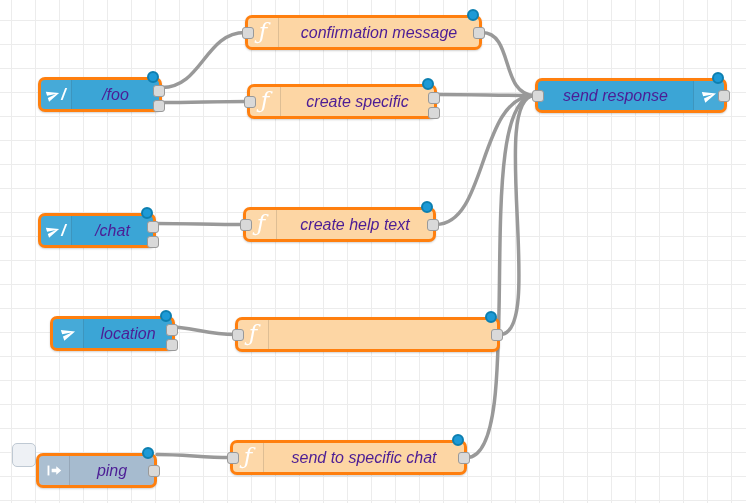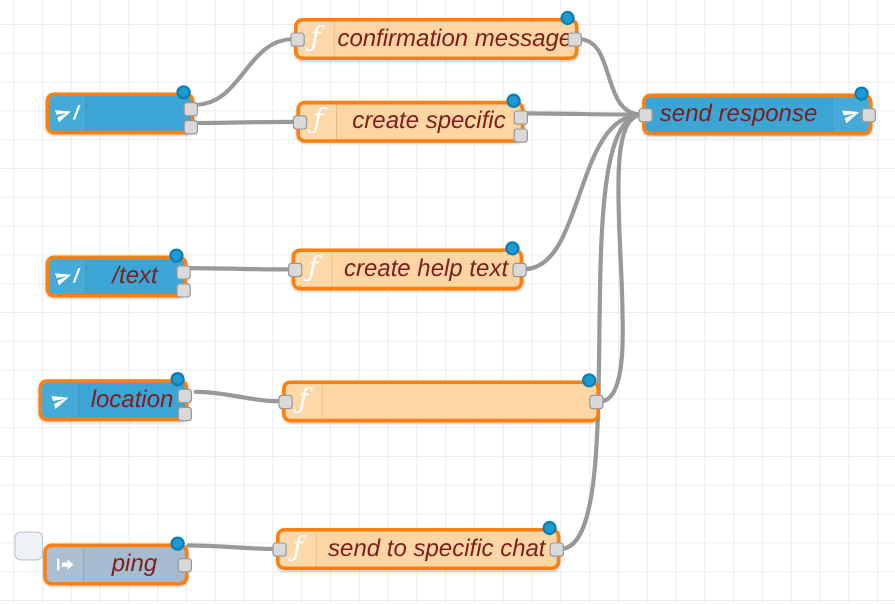--- a/index.html
+++ b/index.html
@@ -28,21 +28,21 @@
 
   .icon-region{
     width:30px;flex:0 0 30px;display:flex;align-items:center;justify-content:center;
     background:rgba(255,255,255,0.06);position:relative;
   }
   .icon-left .icon-region{border-right:1px solid rgba(0,0,0,0.12);border-radius:3px 0 0 3px;}
   .icon-right .icon-region{border-left:1px solid rgba(0,0,0,0.12);border-radius:0 3px 3px 0;}
 
   .node-label{
     flex:1;display:flex;align-items:center;justify-content:center;
-    font-style:italic;font-size:20px;color:#7f1d1d;white-space:nowrap;
+    font-style:italic;font-size:16px;color:#4c1d95;white-space:nowrap;
     padding:12px 4px;overflow:hidden;
   }
   .fn-glyph{
     color:#fff;font-family:"DejaVu Serif",serif;font-style:italic;
     font-size:23px;line-height:1;margin-top:-3px;
   }
   .cmd-slash{
     color:#fff;font-style:italic;font-weight:bold;font-size:16px;margin-left:1px;
   }
   .plane-icon svg{display:block;}
@@ -89,20 +89,21 @@
 
   <div class="node node-telegram icon-left" style="left:38px;top:77px;width:124px;">
     <div class="icon-region">
       <span class="plane-icon">
         <svg width="14" height="14" viewBox="0 0 24 24" style="transform:rotate(-18deg);">
             <path fill="#fff" d="M2.01 21L23 12 2.01 3 2 10l15 2-15 2z"></path>
           </svg>
       </span>
       <span class="cmd-slash">/</span>
     </div>
+    <div class="node-label">/foo</div>
     <div class="port out p1of2"></div>
     <div class="port out p2of2"></div>
     <div class="changed-dot"></div>
   </div>
 
   <div class="node node-function icon-left" style="left:245px;top:15px;width:237px;">
     <div class="icon-region">
       <span class="fn-glyph">ƒ</span>
     </div>
     <div class="node-label">confirmation message</div>
@@ -124,37 +125,37 @@
 
   <div class="node node-telegram icon-left" style="left:38px;top:213px;width:118px;">
     <div class="icon-region">
       <span class="plane-icon">
         <svg width="14" height="14" viewBox="0 0 24 24" style="transform:rotate(-18deg);">
             <path fill="#fff" d="M2.01 21L23 12 2.01 3 2 10l15 2-15 2z"></path>
           </svg>
       </span>
       <span class="cmd-slash">/</span>
     </div>
-    <div class="node-label">/text</div>
+    <div class="node-label">/chat</div>
     <div class="port out p1of2"></div>
     <div class="port out p2of2"></div>
     <div class="changed-dot"></div>
   </div>
 
   <div class="node node-function icon-left" style="left:243px;top:207px;width:193px;">
     <div class="icon-region">
       <span class="fn-glyph">ƒ</span>
     </div>
     <div class="node-label">create help text</div>
     <div class="port in center"></div>
     <div class="port out center"></div>
     <div class="changed-dot"></div>
   </div>
 
-  <div class="node node-telegram icon-left" style="left:32px;top:316px;width:125px;justify-content:space-between;">
+  <div class="node node-telegram icon-left" style="left:50px;top:316px;width:125px;justify-content:space-between;">
     <div class="icon-region">
       <span class="plane-icon">
         <svg width="15" height="15" viewBox="0 0 24 24" style="transform:rotate(-18deg);">
             <path fill="#fff" d="M2.01 21L23 12 2.01 3 2 10l15 2-15 2z"></path>
           </svg>
       </span>
     </div>
     <div class="node-label">location</div>
     <div class="port out p1of2"></div>
     <div class="port out p2of2"></div>

